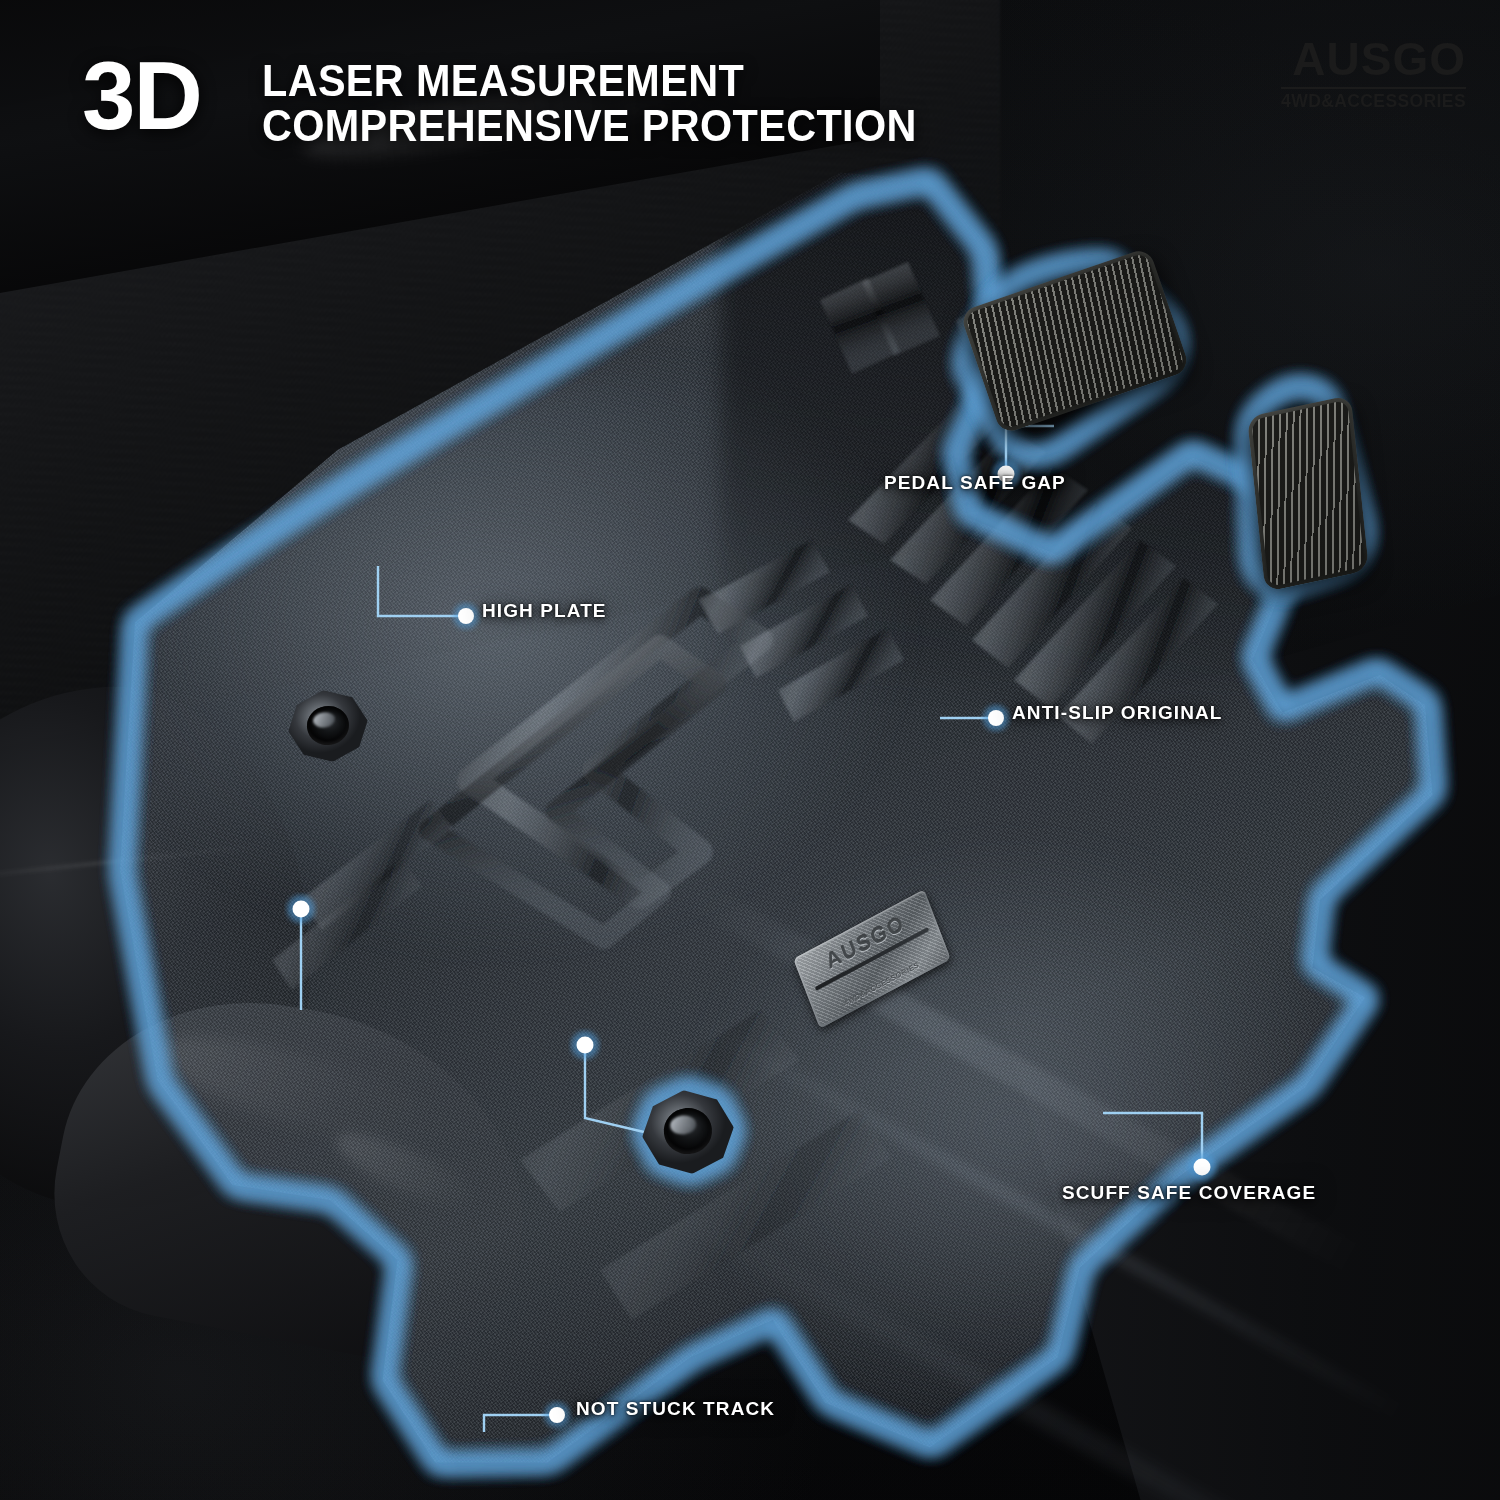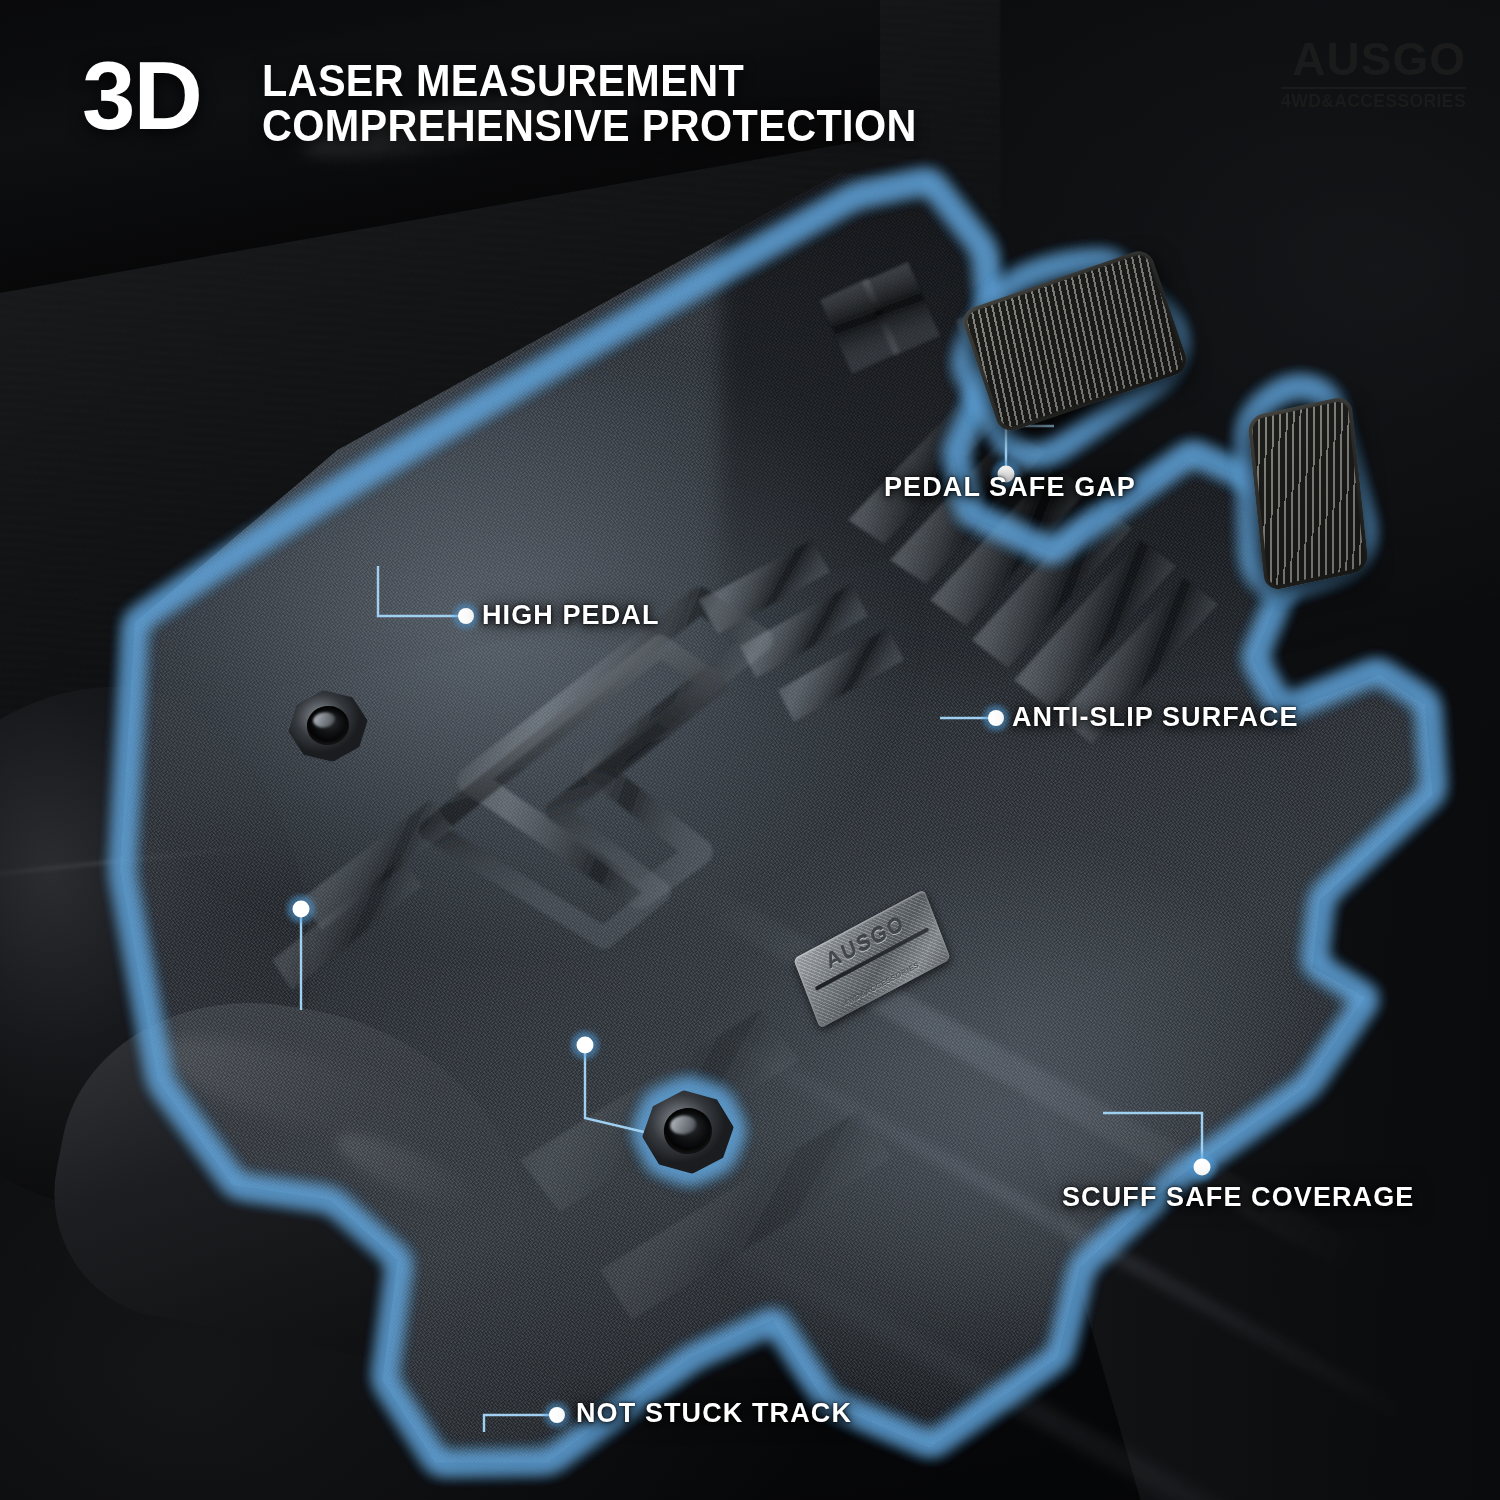--- a/index.html
+++ b/index.html
@@ -231,21 +231,21 @@
     text-align:center; font-size:7.5px; font-weight:700; letter-spacing:.5px;
     color:rgba(70,74,78,.9);
     text-shadow:0 1px 0 rgba(230,236,242,.45);
   }
 
   
   .callout{
     position:absolute;
     color:#ffffff;
     font-weight:700;
-    font-size:27px;
+    font-size:19px;
     letter-spacing:1.1px;
     white-space:nowrap;
     text-shadow:0 2px 9px rgba(0,0,0,.96), 0 0 22px rgba(0,0,0,.85), 0 0 3px rgba(0,0,0,.9);
   }
 
   
   #header{ position:absolute; left:0; top:0; width:1500px; height:180px; }
   .hdr-3d{
     position:absolute; left:82px; top:52px;
     font-size:96px; font-weight:700; color:#fff; letter-spacing:-2px;
@@ -495,23 +495,23 @@
       <div class="plate"></div>
       <div class="plate-tex"></div>
       <div class="btext">AUSGO</div>
       <div class="bar"></div>
       <div class="bsub">4WD&amp;ACCESSORIES</div>
     </div>
   </div>
 
   <div class="callout" style="left:884px; top:472px;">PEDAL SAFE GAP</div>
 
-  <div class="callout" style="left:482px; top:600px;">HIGH PEDAL</div>
-
-  <div class="callout" style="left:1012px; top:702px;">ANTI-SLIP SURFACE</div>
+  <div class="callout" style="left:482px; top:600px;">HIGH PLATE</div>
+
+  <div class="callout" style="left:1012px; top:702px;">ANTI-SLIP ORIGINAL</div>
 
 
 
   <div class="callout" style="left:1062px; top:1182px;">SCUFF SAFE COVERAGE</div>
 
   <div class="callout" style="left:576px; top:1398px;text-align:center;">NOT STUCK TRACK</div>
 
   <div id="header">
     <div class="hdr-3d">3D</div>
     <div class="hdr-lines">

